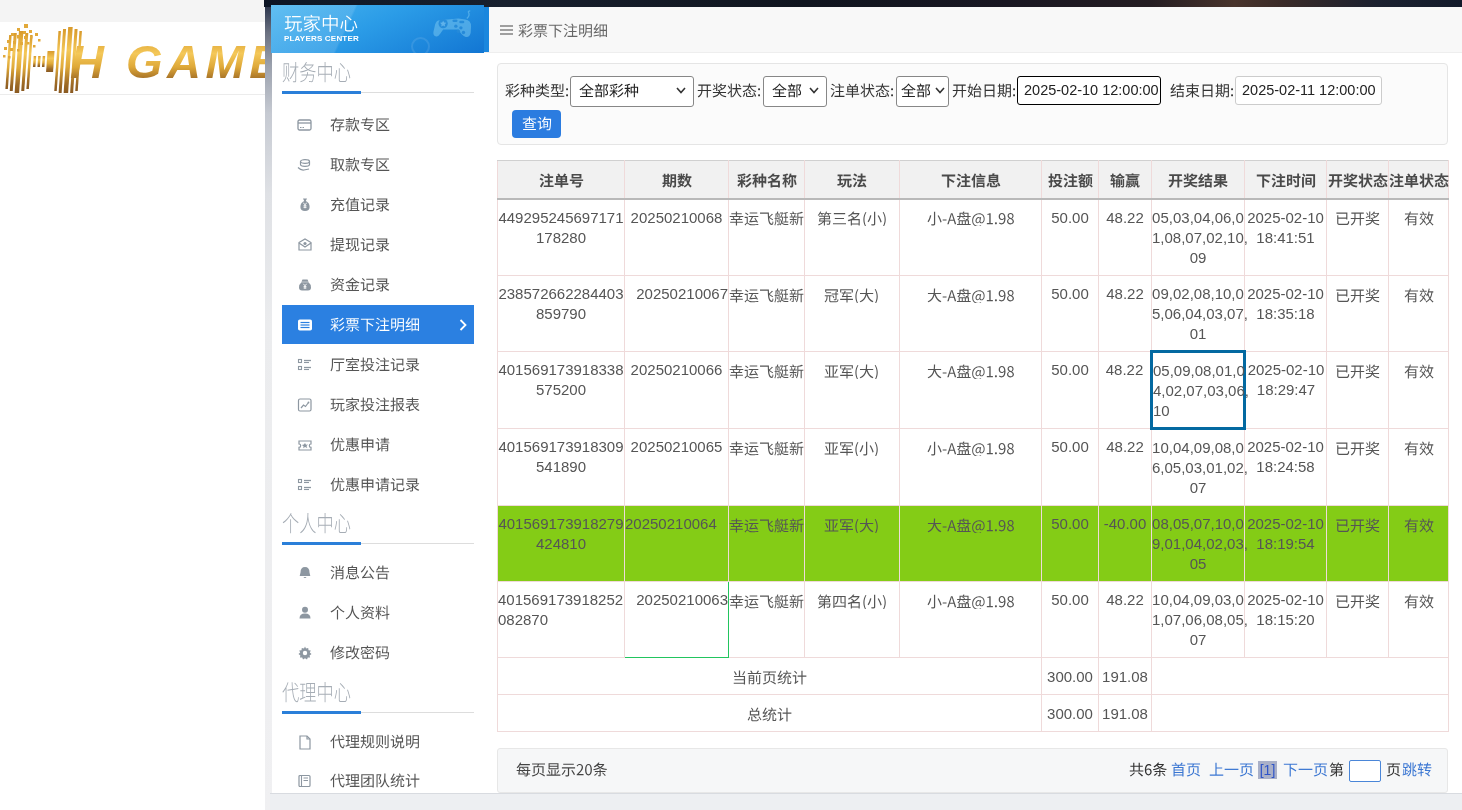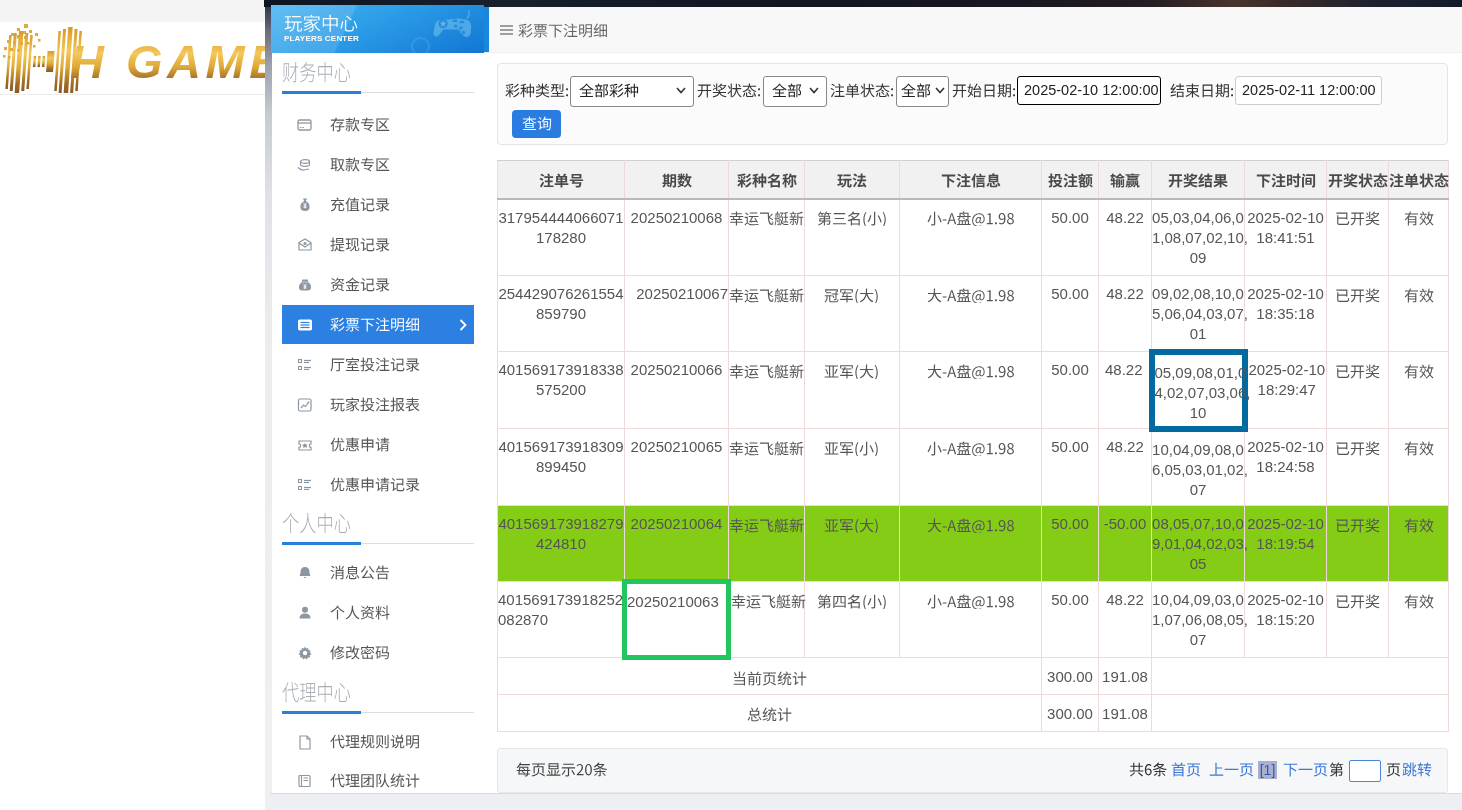--- a/index.html
+++ b/index.html
@@ -548,21 +548,21 @@
               <use href="#b6001" x="3000"></use>
             </svg></th>
           <th style="border:1px solid #efdada;border-top:1px solid #d0d0d0;border-bottom:2px solid #b9b9b9;padding:0"><svg width="60.00" height="15.0" viewBox="0 -880 4000 1000" fill="#4a4a4a">
               <use href="#b6ce8" x="0"></use>
               <use href="#b5355" x="1000"></use>
               <use href="#b72b6" x="2000"></use>
               <use href="#b6001" x="3000"></use>
             </svg></th>
         </tr>
         <tr style="height:77px;background:#fff">
-          <td style="border:1px solid #efdada;padding:8px 0 0 0;text-align:center;vertical-align:top;line-height:20px"><span style="white-space:nowrap">317954444066071</span><br><span style="white-space:nowrap">178280</span></td>
+          <td style="border:1px solid #efdada;padding:8px 0 0 0;text-align:center;vertical-align:top;line-height:20px"><span style="white-space:nowrap">449295245697171</span><br><span style="white-space:nowrap">178280</span></td>
           <td style="border:1px solid #efdada;padding:8px 0 0 0;text-align:center;vertical-align:top;line-height:20px"><span style="white-space:nowrap">20250210068</span></td>
           <td style="border:1px solid #efdada;padding:8px 0 0 0;text-align:center;vertical-align:top;line-height:20px"><svg width="75.00" height="15.0" viewBox="0 -880 5000 1000" fill="#555">
               <use href="#r5e78" x="0"></use>
               <use href="#r8fd0" x="1000"></use>
               <use href="#r98de" x="2000"></use>
               <use href="#r8247" x="3000"></use>
               <use href="#r65b0" x="4000"></use>
             </svg></td>
           <td style="border:1px solid #efdada;padding:8px 0 0 0;text-align:center;vertical-align:top;line-height:20px"><svg width="70.14" height="15.0" viewBox="0 -880 4676 1000" fill="#555">
               <use href="#r7b2c" x="0"></use>
@@ -591,21 +591,21 @@
               <use href="#r5df2" x="0"></use>
               <use href="#r5f00" x="1000"></use>
               <use href="#r5956" x="2000"></use>
             </svg></td>
           <td style="border:1px solid #efdada;padding:8px 0 0 0;text-align:center;vertical-align:top;line-height:20px"><svg width="30.00" height="15.0" viewBox="0 -880 2000 1000" fill="#555">
               <use href="#r6709" x="0"></use>
               <use href="#r6548" x="1000"></use>
             </svg></td>
         </tr>
         <tr style="height:76px;background:#fff">
-          <td style="border:1px solid #efdada;padding:8px 0 0 0;text-align:center;vertical-align:top;line-height:20px"><span style="white-space:nowrap">254429076261554</span><br><span style="white-space:nowrap">859790</span></td>
+          <td style="border:1px solid #efdada;padding:8px 0 0 0;text-align:center;vertical-align:top;line-height:20px"><span style="white-space:nowrap">238572662284403</span><br><span style="white-space:nowrap">859790</span></td>
           <td style="border:1px solid #efdada;padding:8px 0 0 0;text-align:right;vertical-align:top;line-height:20px"><span style="white-space:nowrap">20250210067</span></td>
           <td style="border:1px solid #efdada;padding:8px 0 0 0;text-align:center;vertical-align:top;line-height:20px"><svg width="75.00" height="15.0" viewBox="0 -880 5000 1000" fill="#555">
               <use href="#r5e78" x="0"></use>
               <use href="#r8fd0" x="1000"></use>
               <use href="#r98de" x="2000"></use>
               <use href="#r8247" x="3000"></use>
               <use href="#r65b0" x="4000"></use>
             </svg></td>
           <td style="border:1px solid #efdada;padding:8px 0 0 0;text-align:center;vertical-align:top;line-height:20px"><svg width="55.14" height="15.0" viewBox="0 -880 3676 1000" fill="#555">
               <use href="#r51a0" x="0"></use>
@@ -662,34 +662,34 @@
               <use href="#r0041" x="1347"></use>
               <use href="#r76d8" x="1955"></use>
               <use href="#r0040" x="2955"></use>
               <use href="#r0031" x="3901"></use>
               <use href="#r002e" x="4456"></use>
               <use href="#r0039" x="4734"></use>
               <use href="#r0038" x="5289"></use>
             </svg></td>
           <td style="border:1px solid #efdada;padding:8px 0 0 0;text-align:center;vertical-align:top;line-height:20px"><span style="white-space:nowrap">50.00</span></td>
           <td style="border:1px solid #efdada;padding:8px 0 0 0;text-align:center;vertical-align:top;line-height:20px"><span style="white-space:nowrap">48.22</span></td>
-          <td style="border:6px solid #0369a1;padding:8px 0 0 0;text-align:center;vertical-align:top;line-height:20px"><span style="white-space:nowrap">05,09,08,01,0</span><br><span style="white-space:nowrap">4,02,07,03,06,</span><br><span style="white-space:nowrap">10</span></td>
+          <td style="border:3px solid #0369a1;padding:8px 0 0 0;text-align:left;vertical-align:top;line-height:20px"><span style="white-space:nowrap">05,09,08,01,0</span><br><span style="white-space:nowrap">4,02,07,03,06,</span><br><span style="white-space:nowrap">10</span></td>
           <td style="border:1px solid #efdada;padding:8px 0 0 0;text-align:center;vertical-align:top;line-height:20px"><span style="white-space:nowrap">2025-02-10</span><br><span style="white-space:nowrap">18:29:47</span></td>
           <td style="border:1px solid #efdada;padding:8px 0 0 0;text-align:center;vertical-align:top;line-height:20px"><svg width="45.00" height="15.0" viewBox="0 -880 3000 1000" fill="#555">
               <use href="#r5df2" x="0"></use>
               <use href="#r5f00" x="1000"></use>
               <use href="#r5956" x="2000"></use>
             </svg></td>
           <td style="border:1px solid #efdada;padding:8px 0 0 0;text-align:center;vertical-align:top;line-height:20px"><svg width="30.00" height="15.0" viewBox="0 -880 2000 1000" fill="#555">
               <use href="#r6709" x="0"></use>
               <use href="#r6548" x="1000"></use>
             </svg></td>
         </tr>
         <tr style="height:77px;background:#fff">
-          <td style="border:1px solid #efdada;padding:8px 0 0 0;text-align:center;vertical-align:top;line-height:20px"><span style="white-space:nowrap">401569173918309</span><br><span style="white-space:nowrap">899450</span></td>
+          <td style="border:1px solid #efdada;padding:8px 0 0 0;text-align:center;vertical-align:top;line-height:20px"><span style="white-space:nowrap">401569173918309</span><br><span style="white-space:nowrap">541890</span></td>
           <td style="border:1px solid #efdada;padding:8px 0 0 0;text-align:center;vertical-align:top;line-height:20px"><span style="white-space:nowrap">20250210065</span></td>
           <td style="border:1px solid #efdada;padding:8px 0 0 0;text-align:center;vertical-align:top;line-height:20px"><svg width="75.00" height="15.0" viewBox="0 -880 5000 1000" fill="#555">
               <use href="#r5e78" x="0"></use>
               <use href="#r8fd0" x="1000"></use>
               <use href="#r98de" x="2000"></use>
               <use href="#r8247" x="3000"></use>
               <use href="#r65b0" x="4000"></use>
             </svg></td>
           <td style="border:1px solid #efdada;padding:8px 0 0 0;text-align:center;vertical-align:top;line-height:20px"><svg width="55.14" height="15.0" viewBox="0 -880 3676 1000" fill="#555">
               <use href="#r4e9a" x="0"></use>
@@ -718,21 +718,21 @@
               <use href="#r5f00" x="1000"></use>
               <use href="#r5956" x="2000"></use>
             </svg></td>
           <td style="border:1px solid #efdada;padding:8px 0 0 0;text-align:center;vertical-align:top;line-height:20px"><svg width="30.00" height="15.0" viewBox="0 -880 2000 1000" fill="#555">
               <use href="#r6709" x="0"></use>
               <use href="#r6548" x="1000"></use>
             </svg></td>
         </tr>
         <tr style="height:76px;background:#84cc16">
           <td style="border:1px solid #efdada;padding:8px 0 0 0;text-align:center;vertical-align:top;line-height:20px"><span style="white-space:nowrap">401569173918279</span><br><span style="white-space:nowrap">424810</span></td>
-          <td style="border:1px solid #efdada;padding:8px 0 4px 0;text-align:center;vertical-align:top;line-height:20px"><span style="white-space:nowrap">20250210064</span></td>
+          <td style="border:1px solid #efdada;padding:8px 0 4px 0;text-align:left;vertical-align:top;line-height:20px"><span style="white-space:nowrap">20250210064</span></td>
           <td style="border:1px solid #efdada;padding:8px 0 0 0;text-align:center;vertical-align:top;line-height:20px"><svg width="75.00" height="15.0" viewBox="0 -880 5000 1000" fill="#555">
               <use href="#r5e78" x="0"></use>
               <use href="#r8fd0" x="1000"></use>
               <use href="#r98de" x="2000"></use>
               <use href="#r8247" x="3000"></use>
               <use href="#r65b0" x="4000"></use>
             </svg></td>
           <td style="border:1px solid #efdada;padding:8px 0 0 0;text-align:center;vertical-align:top;line-height:20px"><svg width="55.14" height="15.0" viewBox="0 -880 3676 1000" fill="#555">
               <use href="#r4e9a" x="0"></use>
               <use href="#r519b" x="1000"></use>
@@ -745,36 +745,36 @@
               <use href="#r002d" x="1000"></use>
               <use href="#r0041" x="1347"></use>
               <use href="#r76d8" x="1955"></use>
               <use href="#r0040" x="2955"></use>
               <use href="#r0031" x="3901"></use>
               <use href="#r002e" x="4456"></use>
               <use href="#r0039" x="4734"></use>
               <use href="#r0038" x="5289"></use>
             </svg></td>
           <td style="border:1px solid #efdada;padding:8px 0 0 0;text-align:center;vertical-align:top;line-height:20px"><span style="white-space:nowrap">50.00</span></td>
-          <td style="border:1px solid #efdada;padding:8px 0 0 0;text-align:center;vertical-align:top;line-height:20px"><span style="white-space:nowrap">-50.00</span></td>
+          <td style="border:1px solid #efdada;padding:8px 0 0 0;text-align:center;vertical-align:top;line-height:20px"><span style="white-space:nowrap">-40.00</span></td>
           <td style="border:1px solid #efdada;padding:8px 0 0 0;text-align:center;vertical-align:top;line-height:20px"><span style="white-space:nowrap">08,05,07,10,0</span><br><span style="white-space:nowrap">9,01,04,02,03,</span><br><span style="white-space:nowrap">05</span></td>
           <td style="border:1px solid #efdada;padding:8px 0 0 0;text-align:center;vertical-align:top;line-height:20px"><span style="white-space:nowrap">2025-02-10</span><br><span style="white-space:nowrap">18:19:54</span></td>
           <td style="border:1px solid #efdada;padding:8px 0 0 0;text-align:center;vertical-align:top;line-height:20px"><svg width="45.00" height="15.0" viewBox="0 -880 3000 1000" fill="#555">
               <use href="#r5df2" x="0"></use>
               <use href="#r5f00" x="1000"></use>
               <use href="#r5956" x="2000"></use>
             </svg></td>
           <td style="border:1px solid #efdada;padding:8px 0 0 0;text-align:center;vertical-align:top;line-height:20px"><svg width="30.00" height="15.0" viewBox="0 -880 2000 1000" fill="#555">
               <use href="#r6709" x="0"></use>
               <use href="#r6548" x="1000"></use>
             </svg></td>
         </tr>
         <tr style="height:76px;background:#fff">
           <td style="border:1px solid #efdada;padding:8px 0 0 0;text-align:left;vertical-align:top;line-height:20px"><span style="white-space:nowrap">401569173918252</span><br><span style="white-space:nowrap">082870</span></td>
-          <td style="border:5px solid #22c55e;padding:8px 0 0 0;text-align:left;vertical-align:top;line-height:20px"><span style="white-space:nowrap">20250210063</span></td>
+          <td style="border:1px solid #22c55e;padding:8px 0 0 0;text-align:right;vertical-align:top;line-height:20px"><span style="white-space:nowrap">20250210063</span></td>
           <td style="border:1px solid #efdada;padding:8px 0 0 0;text-align:center;vertical-align:top;line-height:20px"><svg width="75.00" height="15.0" viewBox="0 -880 5000 1000" fill="#555">
               <use href="#r5e78" x="0"></use>
               <use href="#r8fd0" x="1000"></use>
               <use href="#r98de" x="2000"></use>
               <use href="#r8247" x="3000"></use>
               <use href="#r65b0" x="4000"></use>
             </svg></td>
           <td style="border:1px solid #efdada;padding:8px 0 0 0;text-align:center;vertical-align:top;line-height:20px"><svg width="70.14" height="15.0" viewBox="0 -880 4676 1000" fill="#555">
               <use href="#r7b2c" x="0"></use>
               <use href="#r56db" x="1000"></use>

